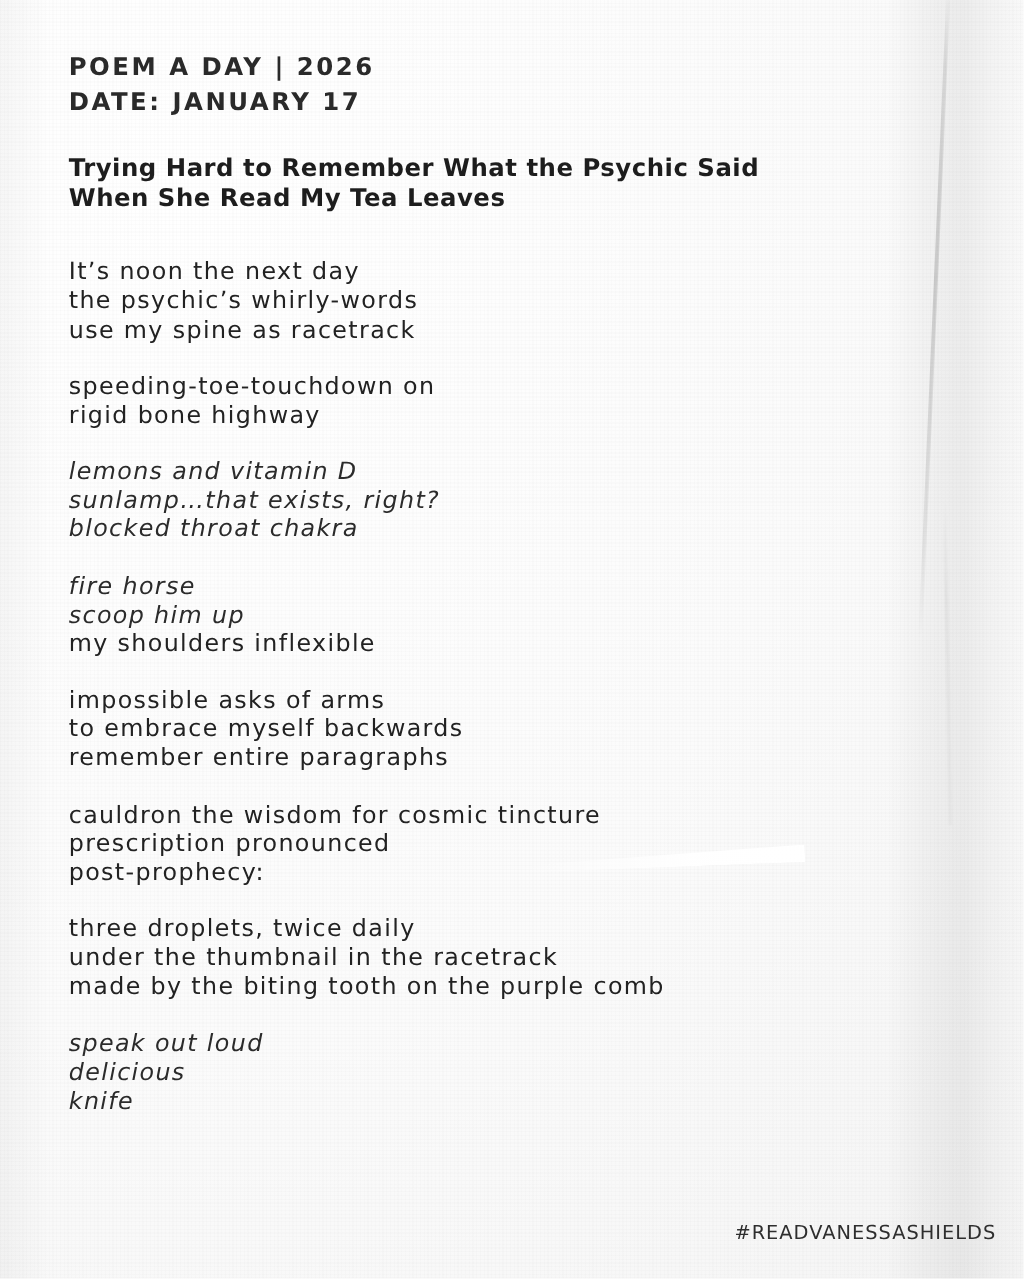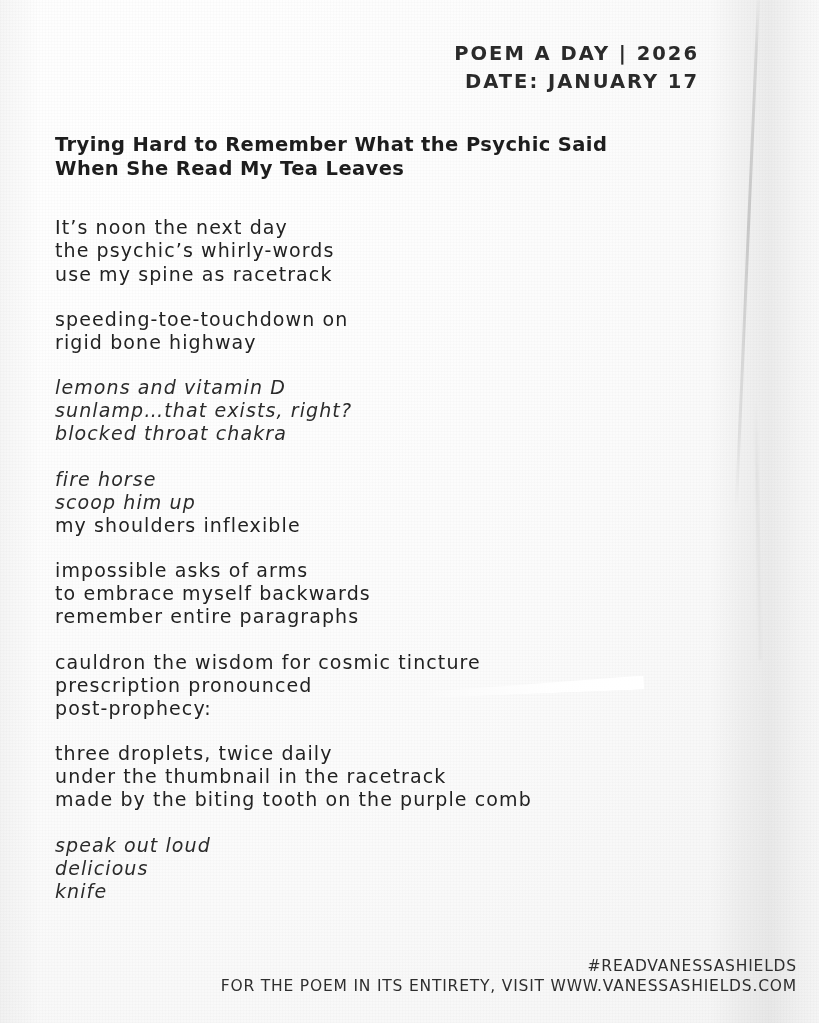--- a/index.html
+++ b/index.html
@@ -89,25 +89,24 @@
     right: 120px;
   }
 
   .header-line {
     font-size: 19.5px;
     letter-spacing: 2.0px;
     font-weight: 600;
     color: #2a2a2a;
     line-height: 1.42;
     white-space: nowrap;
-    text-align: right;
   }
 
   .poem-title {
-    margin-top: 38px;
+    margin-top: 28px;
     font-size: 19.5px;
     font-weight: 700;
     color: #1d1d1d;
     letter-spacing: 0.4px;
     line-height: 1.2;
     max-width: 640px;
   }
 
   .stanzas {
     margin-top: 36px;
@@ -207,15 +206,14 @@
       <div class="stanza">
         <div class="line italic">speak out loud</div>
         <div class="line italic">delicious</div>
         <div class="line italic">knife</div>
       </div>
     </div>
   </div>
 
   <div class="footer">
     <div class="footer-line">#READVANESSASHIELDS</div>
-    <div class="footer-line">FOR THE POEM IN ITS ENTIRETY, VISIT WWW.VANESSASHIELDS.COM</div>
   </div>
 </div>
 
 </body></html>

